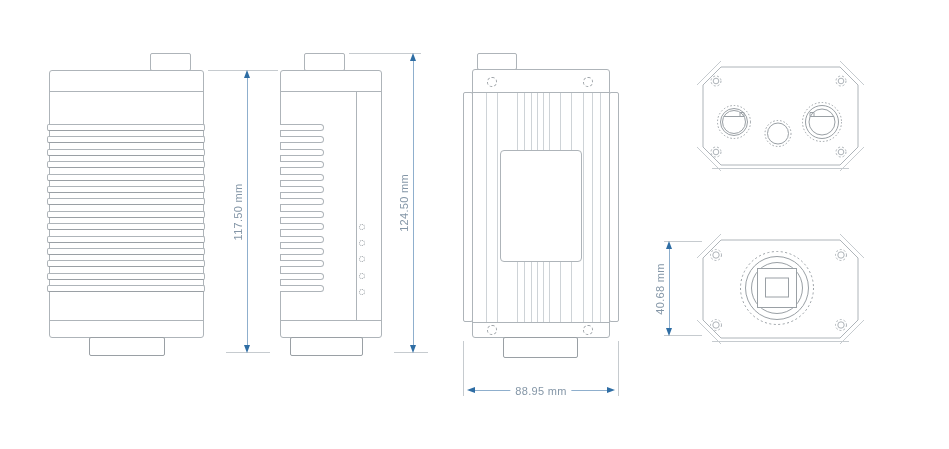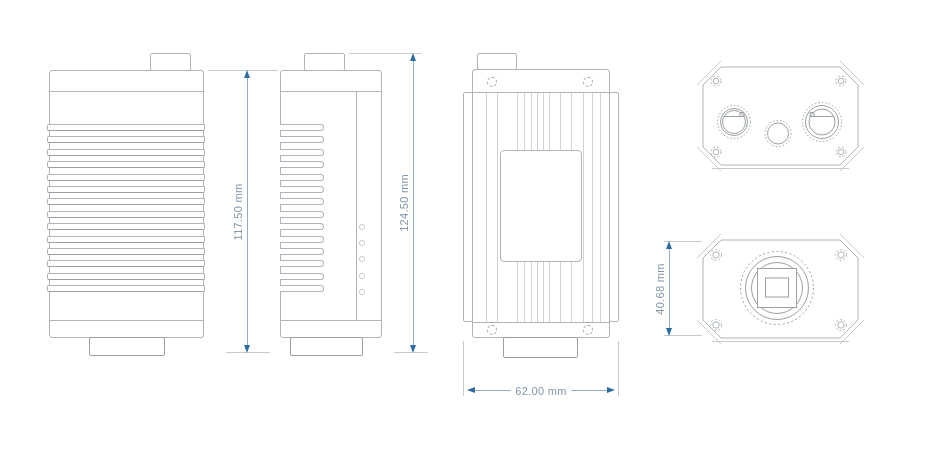--- a/index.html
+++ b/index.html
@@ -167,21 +167,21 @@
     <div class="dl"></div>
     <div class="arr up"></div>
     <div class="arr down"></div>
     <span class="lab">124.50 mm</span>
   </div>
 
   <div class="dim-h" style="left:467px; top:386px; width:148px;">
     <div class="dl"></div>
     <div class="arr left"></div>
     <div class="arr right"></div>
-    <span class="lab">62.00 mm</span>
+    <span class="lab">88.95 mm</span>
   </div>
 
   <div class="dim-v" style="left:665px; top:241px; height:95px;">
     <div class="dl"></div>
     <div class="arr up"></div>
     <div class="arr down"></div>
     <span class="lab">40.68 mm</span>
   </div>
 
 <div class="fin1" style="left: 47px; top: 124px; width: 158px;"></div>

